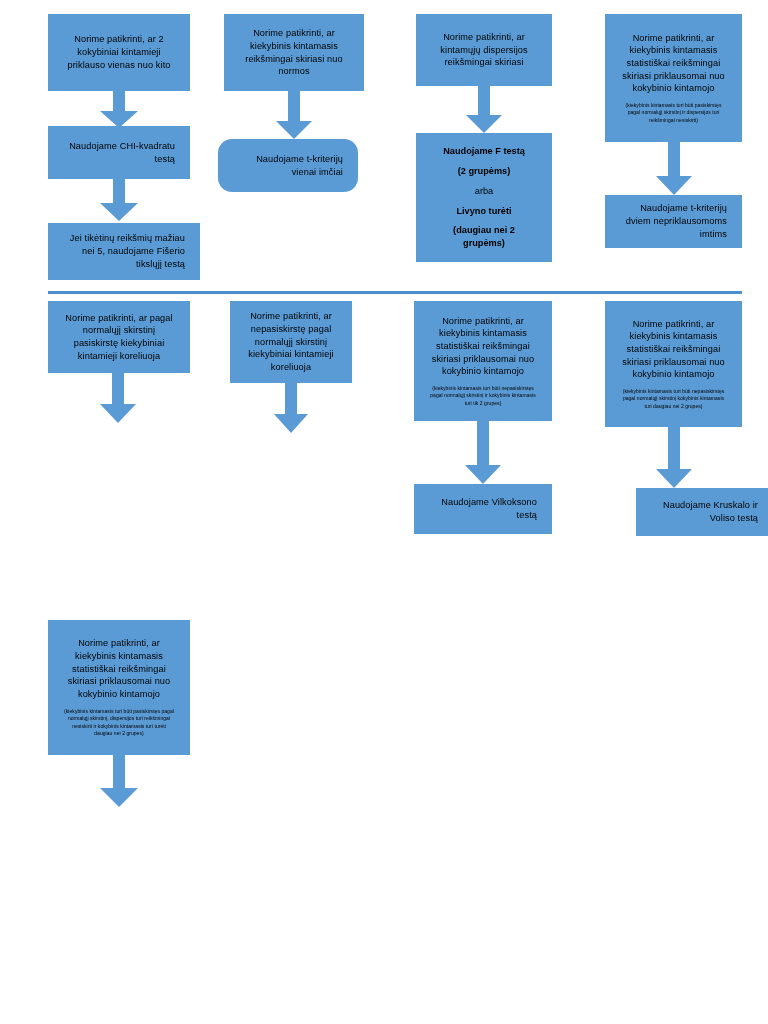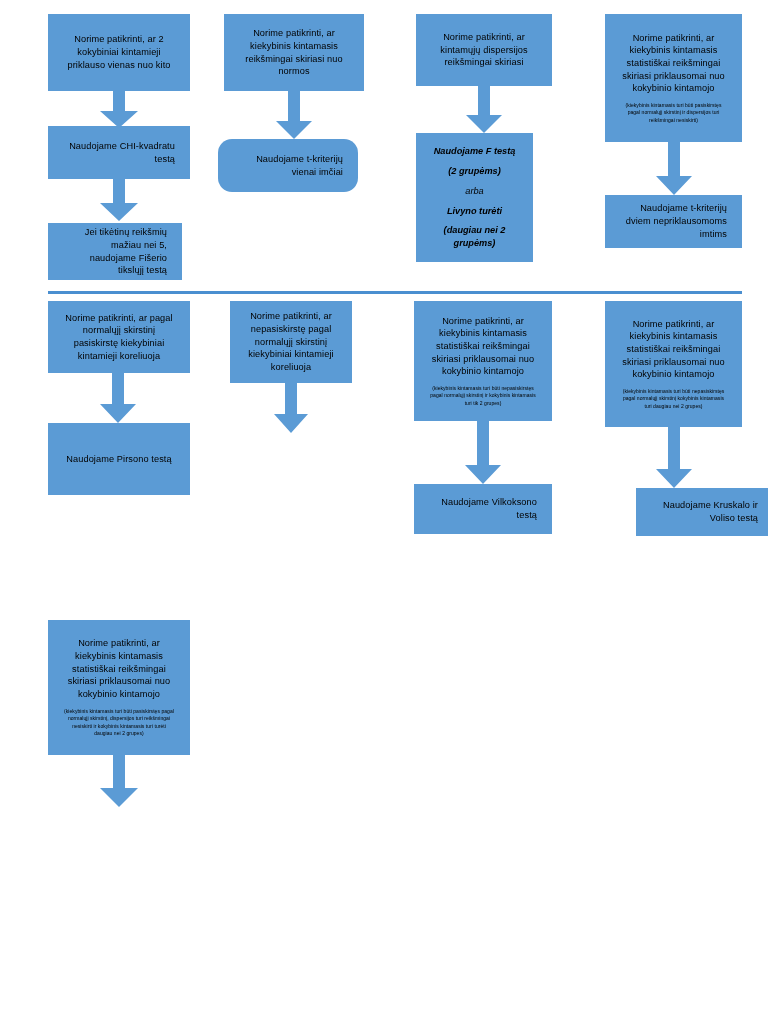--- a/index.html
+++ b/index.html
@@ -85,21 +85,21 @@
     </svg>
   </div>
   <div class="box" style="left:48px; top:126px; width:142px; height:53px;">
     <div class="main bold">Naudojame CHI-kvadratu testą</div>
   </div>
   <div class="arrow" style="left:100px; top:179px; width:38px; height:42px;">
     <svg viewBox="0 0 38 42" preserveAspectRatio="none">
       <polygon points="13,0 25,0 25,24 38,24 19,42 0,24 13,24" fill="#5B9BD5"></polygon>
     </svg>
   </div>
-  <div class="box" style="left:48px; top:223px; width:134px; height:57px;">
+  <div class="box" style="left:48px; top:223px; width:152px; height:57px;">
     <div class="main bold">Jei tikėtinų reikšmių mažiau nei 5, naudojame Fišerio tikslųjį testą</div>
   </div>
 
   <div class="box" style="left:224px; top:14px; width:140px; height:77px;justify-content:center;">
     <div class="main">Norime patikrinti, ar kiekybinis kintamasis reikšmingai skiriasi nuo normos</div>
   </div>
   <div class="arrow" style="left:276px; top:91px; width:36px; height:48px;">
     <svg viewBox="0 0 36 48" preserveAspectRatio="none">
       <polygon points="12,0 24,0 24,30 36,30 18,48 0,30 12,30" fill="#5B9BD5"></polygon>
     </svg>
@@ -109,21 +109,21 @@
   </div>
 
   <div class="box" style="left:416px; top:14px; width:136px; height:72px;">
     <div class="main">Norime patikrinti, ar kintamųjų dispersijos reikšmingai skiriasi</div>
   </div>
   <div class="arrow" style="left:466px; top:86px; width:36px; height:47px;">
     <svg viewBox="0 0 36 47" preserveAspectRatio="none">
       <polygon points="12,0 24,0 24,29 36,29 18,47 0,29 12,29" fill="#5B9BD5"></polygon>
     </svg>
   </div>
-  <div class="box" style="left:416px; top:133px; width:117px; height:129px;font-style:italic;">
+  <div class="box" style="left:416px; top:133px; width:136px; height:129px;">
     <div class="line bold">Naudojame F testą</div>
     <div class="line bold">(2 grupėms)</div>
     <div class="line">arba</div>
     <div class="line bold">Livyno turėti</div>
     <div class="line bold">(daugiau nei 2 grupėms)</div>
   </div>
 
   <div class="box" style="left:605px; top:14px; width:137px; height:128px;">
     <div class="main">Norime patikrinti, ar kiekybinis kintamasis statistiškai reikšmingai skiriasi priklausomai nuo kokybinio kintamojo</div>
     <div class="note">(kiekybinis kintamasis turi būti pasiskirstęs pagal normalųjį skirstinį ir dispersijos turi reikšmingai nesiskirti)</div>
@@ -139,23 +139,20 @@
 
   <div class="divider" style="left:48px; top:291px; width:694px;"></div>
 
   <div class="box" style="left:48px; top:301px; width:142px; height:72px;">
     <div class="main">Norime patikrinti, ar pagal normalųjį skirstinį pasiskirstę kiekybiniai kintamieji koreliuoja</div>
   </div>
   <div class="arrow" style="left:100px; top:373px; width:36px; height:50px;">
     <svg viewBox="0 0 36 50" preserveAspectRatio="none">
       <polygon points="12,0 24,0 24,31 36,31 18,50 0,31 12,31" fill="#5B9BD5"></polygon>
     </svg>
-  </div>
-  <div class="box" style="left:48px; top:423px; width:142px; height:72px;">
-    <div class="main">Naudojame Pirsono testą</div>
   </div>
 
   <div class="box" style="left:230px; top:301px; width:122px; height:82px;">
     <div class="main">Norime patikrinti, ar nepasiskirstę pagal normalųjį skirstinį kiekybiniai kintamieji koreliuoja</div>
   </div>
   <div class="arrow" style="left:274px; top:383px; width:34px; height:50px;">
     <svg viewBox="0 0 34 50" preserveAspectRatio="none">
       <polygon points="11,0 23,0 23,31 34,31 17,50 0,31 11,31" fill="#5B9BD5"></polygon>
     </svg>
   </div>

